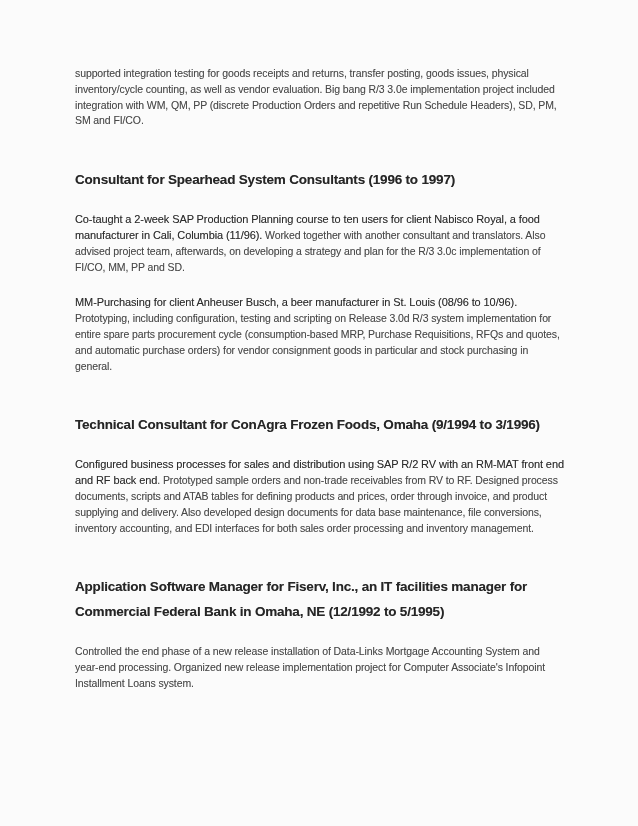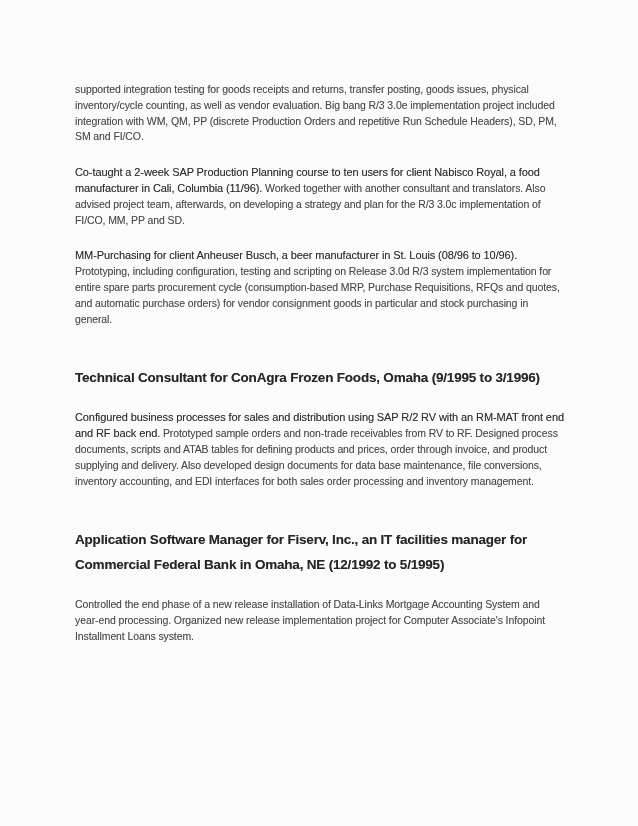--- a/index.html
+++ b/index.html
@@ -39,37 +39,38 @@
     font-weight: 700;
     color: #262626;
     text-shadow: 0 0 0.6px rgba(40,40,40,0.4);
   }
   .para {
     margin-top: 20px;
   }
   .para + .para {
   }
   .intro {
-    margin-top: 16px;
+    margin-top: 0;
   }
 </style>
 </head>
 <body>
 
 <div class="page">
 
   <p class="body-text intro">supported integration testing for goods receipts and returns, transfer posting, goods issues, physical inventory/cycle counting, as well as vendor evaluation. Big bang R/3 3.0e implementation project included integration with WM, QM, PP (discrete Production Orders and repetitive Run Schedule Headers), SD, PM, SM and FI/CO.</p>
 
   <section>
+    <h2 class="doc-heading">Consultant for Spearhead System Consultants (1996 to 1997)</h2>
     <p class="body-text para"><span class="lead">Co-taught a 2-week SAP Production Planning course to ten users for client Nabisco Royal, a food manufacturer in Cali, Columbia (11/96).</span><span> Worked together with another consultant and translators. Also advised project team, afterwards, on developing a strategy and plan for the R/3 3.0c implementation of FI/CO, MM, PP and SD.</span></p>
     <p class="body-text para"><span class="lead">MM-Purchasing for client Anheuser Busch, a beer manufacturer in St. Louis (08/96 to 10/96).</span><span> Prototyping, including configuration, testing and scripting on Release 3.0d R/3 system implementation for entire spare parts procurement cycle (consumption-based MRP, Purchase Requisitions, RFQs and quotes, and automatic purchase orders) for vendor consignment goods in particular and stock purchasing in general.</span></p>
   </section>
 
   <section>
-    <h2 class="doc-heading">Technical Consultant for ConAgra Frozen Foods, Omaha (9/1995 to 3/1996)</h2>
+    <h2 class="doc-heading">Technical Consultant for ConAgra Frozen Foods, Omaha (9/1994 to 3/1996)</h2>
     <p class="body-text para"><span class="lead">Configured business processes for sales and distribution using SAP R/2 RV with an RM-MAT front end and RF back end</span><span>. Prototyped sample orders and non-trade receivables from RV to RF. Designed process documents, scripts and ATAB tables for defining products and prices, order through invoice, and product supplying and delivery. Also developed design documents for data base maintenance, file conversions, inventory accounting, and EDI interfaces for both sales order processing and inventory management.</span></p>
   </section>
 
   <section>
     <h2 class="doc-heading">Application Software Manager for Fiserv, Inc., an IT facilities manager for Commercial Federal Bank in Omaha, NE (12/1992 to 5/1995)</h2>
     <p class="body-text para"><span class="lead"></span><span>Controlled the end phase of a new release installation of Data-Links Mortgage Accounting System and year-end processing. Organized new release implementation project for Computer Associate's Infopoint Installment Loans system.</span></p>
   </section>
 
 </div>
 

